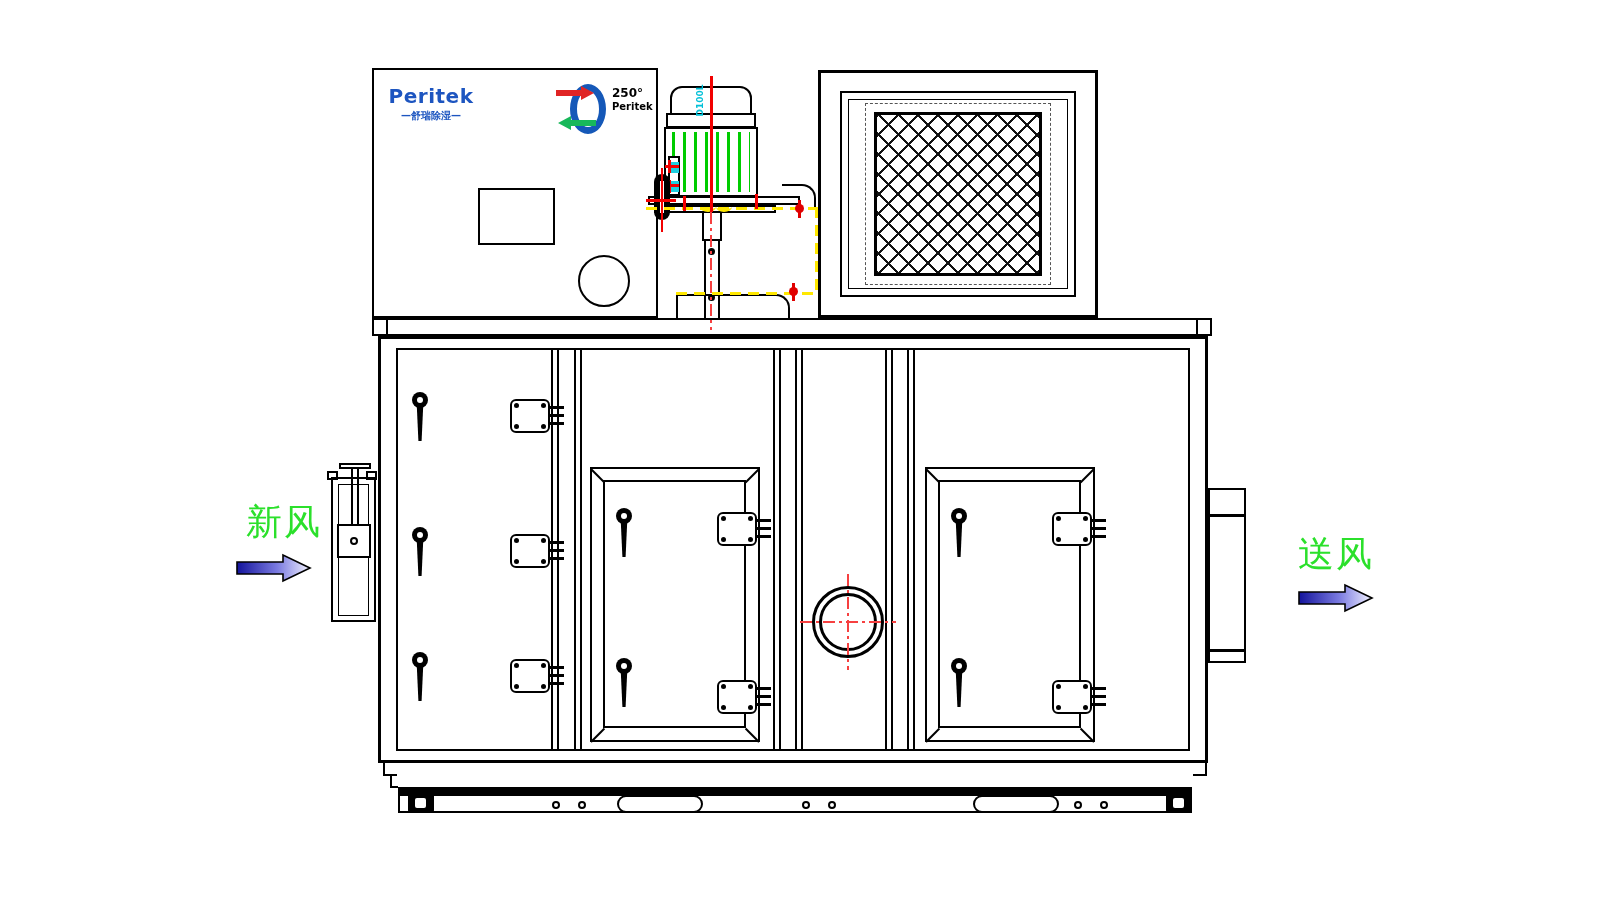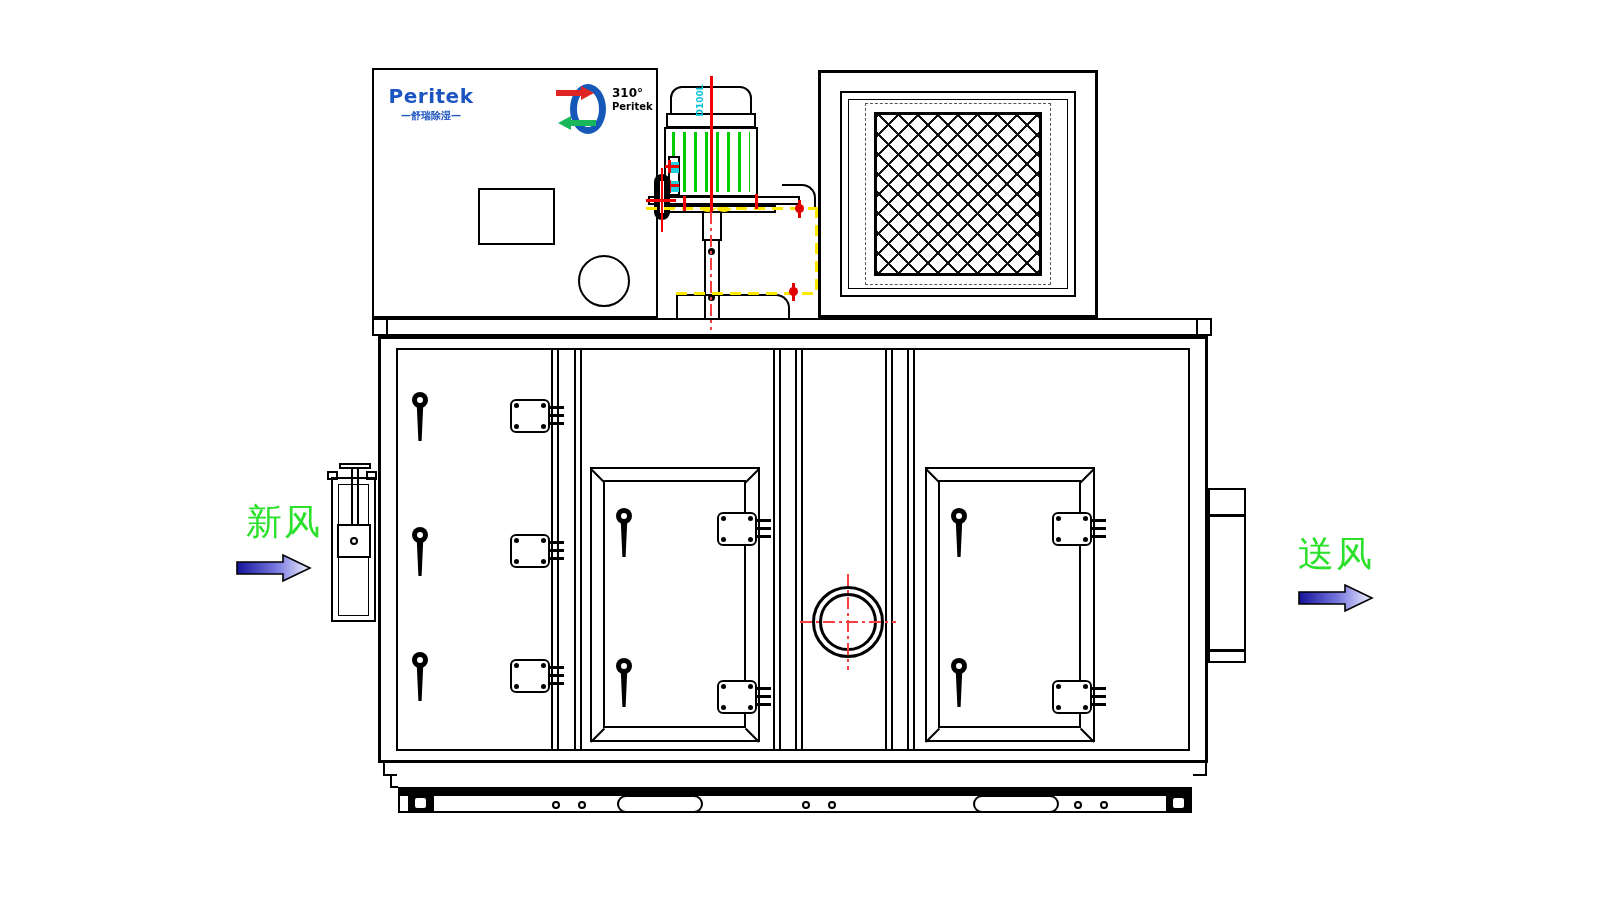--- a/index.html
+++ b/index.html
@@ -53,21 +53,21 @@
   </div>
 
   <div class="a" style="left:554px;top:78px;width:110px;height:60px;">
     <div class="a" style="left:16px;top:6px;width:36px;height:50px;border:7px solid #1558b8;border-radius:50%;box-sizing:border-box;"></div>
     <svg class="a" style="left:2px;top:8px;" width="40" height="14">
       <polygon points="0,4 25,4 25,0 38,7 25,14 25,10 0,10" fill="#e02424"></polygon>
     </svg>
     <svg class="a" style="left:2px;top:38px;" width="40" height="14">
       <polygon points="40,4 15,4 15,0 2,7 15,14 15,10 40,10" fill="#18b85a"></polygon>
     </svg>
-    <div class="a" style="left:58px;top:8px;font-size:12px;font-weight:800;color:#000;">310°</div>
+    <div class="a" style="left:58px;top:8px;font-size:12px;font-weight:800;color:#000;">250°</div>
     <div class="a" style="left:58px;top:23px;font-size:10px;font-weight:800;color:#000;">Peritek</div>
   </div>
 
   <div class="bx" style="left:478px;top:188px;width:77px;height:57px;"></div>
   <div class="bx" style="left:578px;top:255px;width:52px;height:52px;border-radius:50%;"></div>
 
   <div class="bx" style="left:818px;top:70px;width:280px;height:248px;border-width:3px;"></div>
   <div class="bx2" style="left:840px;top:91px;width:236px;height:206px;"></div>
   <div class="bx1" style="left:848px;top:99px;width:220px;height:190px;"></div>
   <div class="a" style="left:865px;top:103px;width:186px;height:182px;border:1.5px dashed #555;box-sizing:border-box;"></div>

